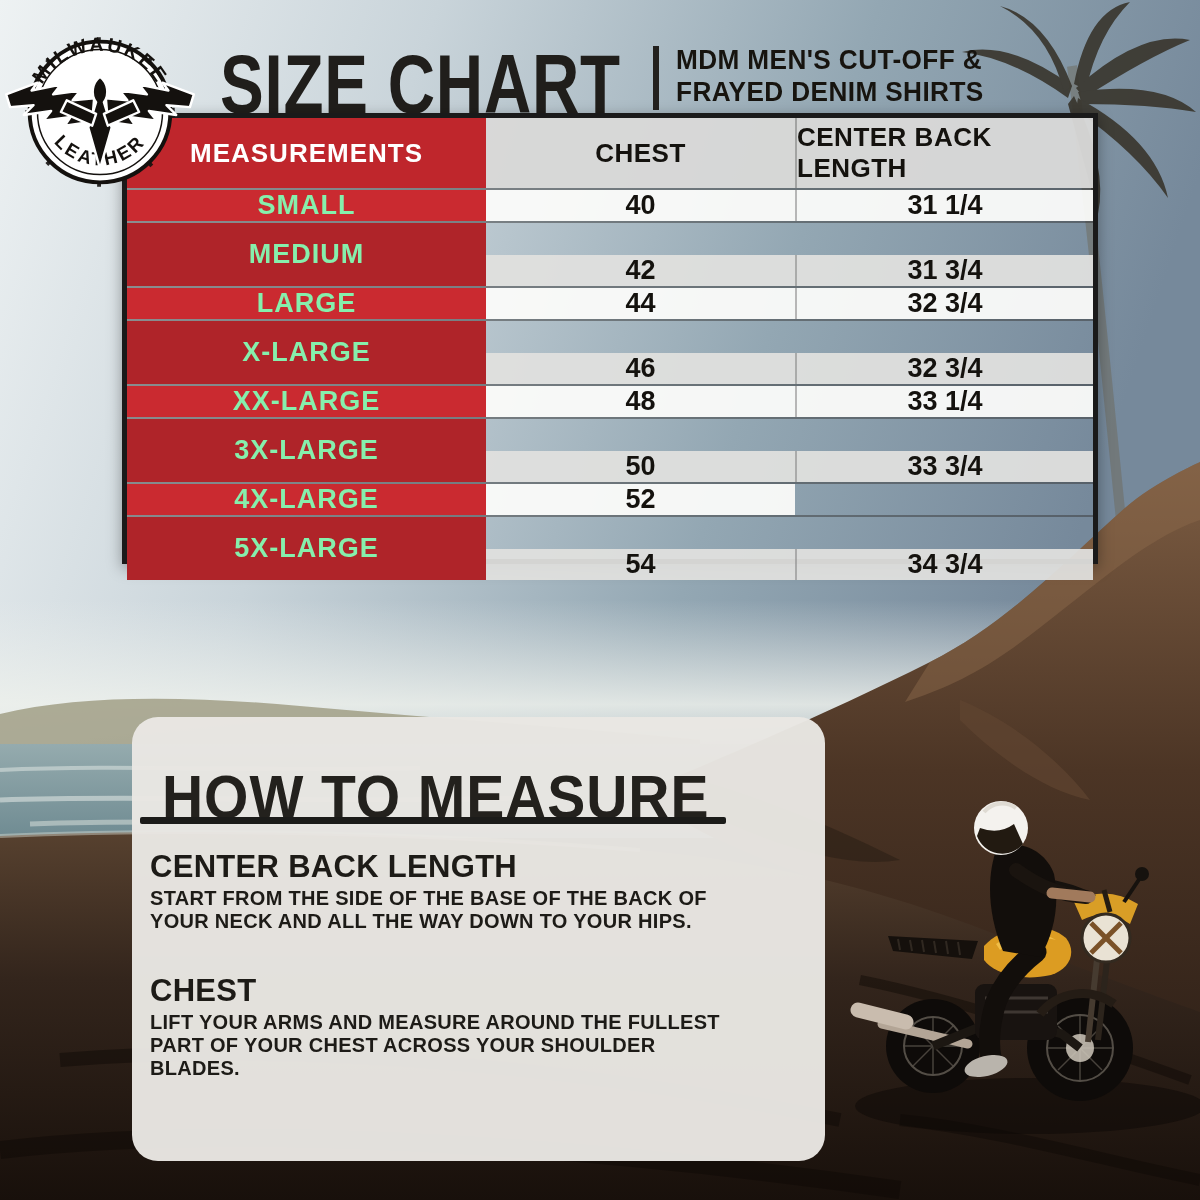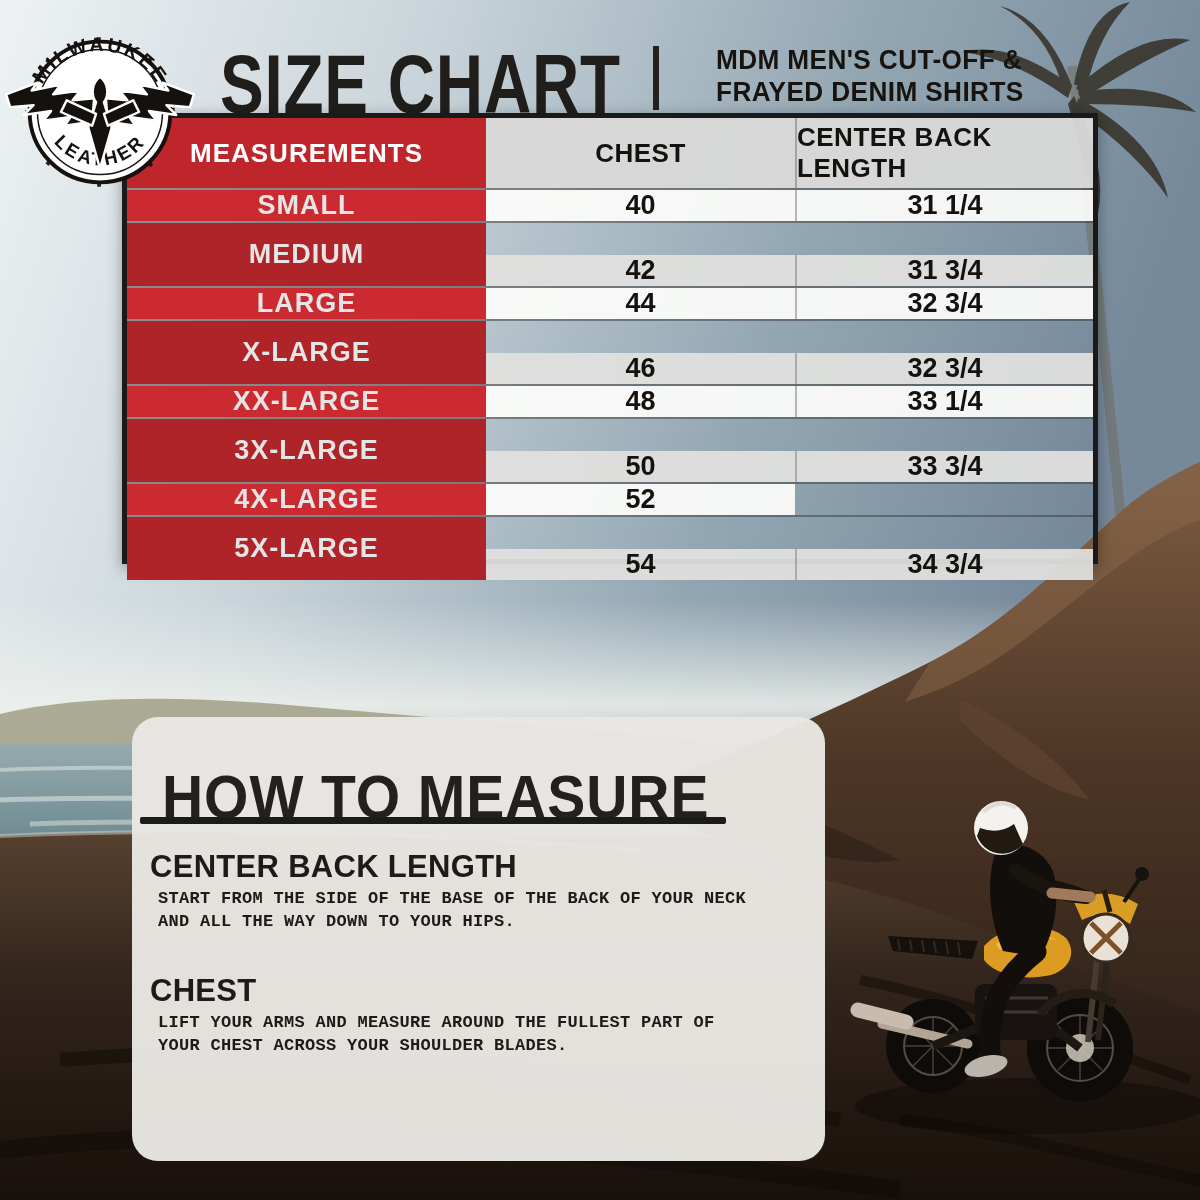--- a/index.html
+++ b/index.html
@@ -11,57 +11,57 @@
   #stage *{box-sizing:border-box;}
   .bg{position:absolute;left:0;top:0;width:1200px;height:1200px;z-index:0;}
 
   
   .page-title{
     position:absolute;left:220px;top:36px;z-index:2;
     font-size:84px;font-weight:bold;color:#201e1b;letter-spacing:1px;
     transform:scaleX(.78);transform-origin:left top;white-space:nowrap;
   }
   .title-divider{position:absolute;left:653px;top:46px;width:6px;height:64px;background:#23211e;z-index:2;}
-  .subtitle{position:absolute;left:716px;top:44px;z-index:2;color:#17140f;}
+  .subtitle{position:absolute;left:676px;top:44px;z-index:2;color:#17140f;}
   .subtitle .line{font-size:27px;font-weight:bold;line-height:32px;letter-spacing:.4px;transform:scaleX(.97);transform-origin:left;white-space:nowrap;}
 
   .brand-logo{position:absolute;left:2px;top:26px;width:196px;height:172px;z-index:3;}
 
   
   .size-table{
     position:absolute;left:122px;top:113px;width:976px;height:451px;z-index:2;
     border:5px solid #1a1a1a;display:grid;grid-template-rows:70px repeat(8,1fr);
     box-shadow:0 4px 14px rgba(0,0,0,.35);
   }
   .t-row{display:grid;grid-template-columns:359px 309px 298px;}
   .t-row + .t-row{border-top:2px solid rgba(55,55,55,.5);}
   .cell{display:flex;align-items:center;justify-content:center;}
   .h-red{background:#bf262c;color:#fff;font-size:26px;font-weight:bold;letter-spacing:1px;}
   .h-gray{background:rgba(216,216,215,.96);color:#14120e;font-size:26px;font-weight:bold;letter-spacing:.5px;}
   .h-gray + .h-gray{border-left:2px solid rgba(120,120,120,.55);}
-  .lab{color:#e5e5e5;font-size:27px;font-weight:bold;letter-spacing:1px;}
+  .lab{color:#86efac;font-size:27px;font-weight:bold;letter-spacing:1px;}
   .val{color:#14120e;font-size:27px;font-weight:bold;}
   .val + .val{border-left:2px solid rgba(130,130,130,.55);}
   .row-a .lab{background:#ca2a30;}
   .row-a .val{background:rgba(253,253,251,.93);text-align:right;}
   .row-b .lab{background:#af2429;}
   .row-b .val{background:rgba(224,224,222,.94);margin-top:32px;}
 
   
   .measure-panel{
     position:absolute;left:132px;top:717px;width:693px;height:444px;z-index:2;
     background:rgba(233,231,227,.97);border-radius:26px;
   }
   .htm-title{
     position:absolute;left:30px;top:44px;font-size:62px;font-weight:bold;color:#23211d;
     letter-spacing:1px;transform:scaleX(.92);transform-origin:left top;white-space:nowrap;
   }
   .htm-rule{position:absolute;left:8px;top:100px;width:586px;height:7px;background:#1b1b19;border-radius:2px;}
   .m-head{position:absolute;left:18px;font-size:31px;font-weight:bold;color:#1d1b17;letter-spacing:.3px;white-space:nowrap;}
-  .m-body{position:absolute;left:26px;width:590px;font-size:17px;font-weight:bold;color:#1d1b17;line-height:23px;letter-spacing:.3px;font-family:Liberation Mono, monospace;}
+  .m-body{position:absolute;left:18px;width:590px;font-size:20px;font-weight:bold;color:#1d1b17;line-height:23px;letter-spacing:.3px;}
   .m-head.cbl{top:132px;}
   .m-body.cbl{top:170px;}
   .m-head.chest{top:256px;}
   .m-body.chest{top:294px;}
 </style>
 </head>
 <body>
 
 <div id="stage">
 

